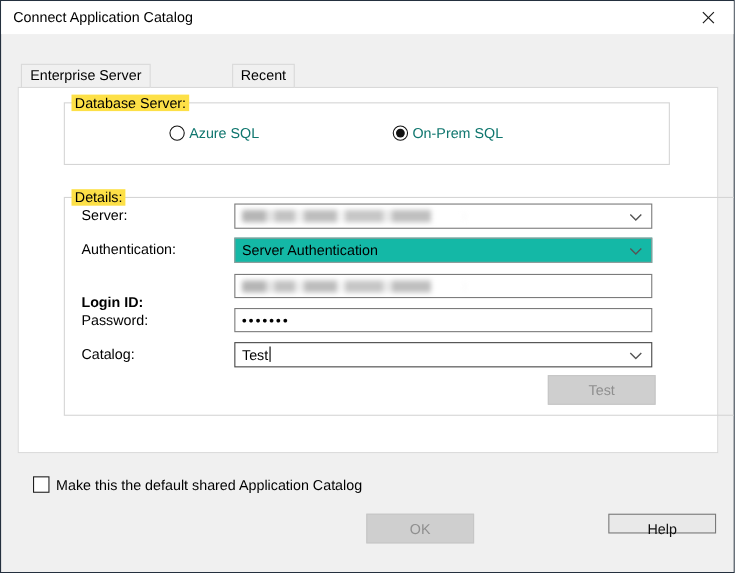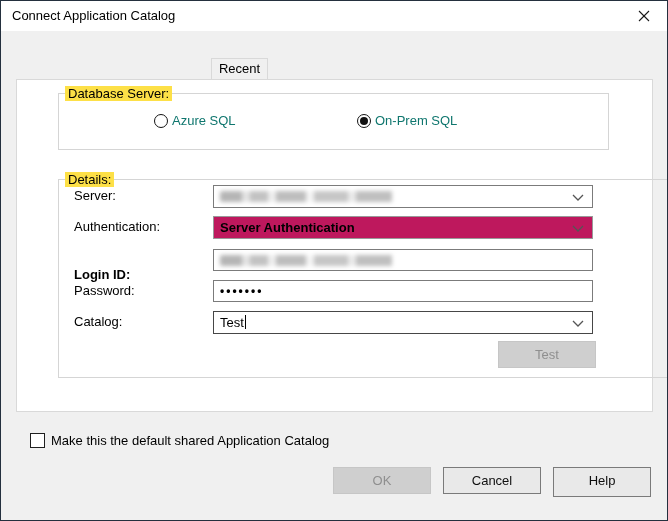--- a/index.html
+++ b/index.html
@@ -30,37 +30,37 @@
   .radio-outer{position:absolute;width:14px;height:14px;box-sizing:border-box;
     border:1px solid #141414;border-radius:50%;background:#fff;z-index:5;}
   .radio-dot{position:absolute;left:2px;top:2px;width:8px;height:8px;border-radius:50%;background:#111;}
   .radio-label{position:absolute;font-size:13px;color:#0f766e;z-index:5;white-space:nowrap;}
   
   .field-label{position:absolute;left:73px;font-size:13px;color:#000;z-index:5;white-space:nowrap;}
   .field{position:absolute;left:212px;width:380px;height:22px;box-sizing:border-box;
     background:#fff;border:1px solid #7b7b7b;z-index:5;font-size:13px;color:#000;}
   .field .val{position:absolute;left:6px;top:2px;line-height:17px;white-space:nowrap;}
   .combo .chev{position:absolute;right:8px;top:8px;}
-  .dropdown-gray{background:#be185d;border-color:#999999;font-weight:bold;}
+  .dropdown-gray{background:#14b8a6;border-color:#999999;}
   .field-focused{border-color:#464646;}
   .caret{display:inline-block;width:1px;height:14px;background:#000;margin-left:1px;vertical-align:-2px;}
   .pw{letter-spacing:2px;font-size:12px;font-weight:bold;top:4px;}
   .redacted{position:absolute;left:6px;top:5px;width:202px;height:11px;border-radius:2px;
     filter:blur(2.2px);
     background:repeating-linear-gradient(90deg,#b5b5b5 0 22px,#e3e3e3 22px 30px,#c2c2c2 30px 48px,
       #eeeeee 48px 56px,#bdbdbd 56px 86px,#f4f4f4 86px 94px,#c6c6c6 94px 128px,#eaeaea 128px 136px,
       #bfbfbf 136px 172px,#ffffff 172px 202px);}
   
   .btn{position:absolute;box-sizing:border-box;font-size:13px;text-align:center;z-index:6;}
   .btn-enabled{background:#e9e9e9;border:1px solid #7a7a7a;color:#0f0f0f;cursor:default;}
   .btn-disabled{background:#cfcfcf;border:1px solid #c6c6c6;color:#8f8f8f;}
   #btn-test{left:497px;top:340px;width:98px;height:27px;line-height:25px;}
   #btn-ok{left:332px;top:466px;width:98px;height:27px;line-height:25px;}
   #btn-cancel{left:442px;top:466px;width:98px;height:27px;line-height:25px;}
-  #btn-help{left:552px;top:466px;width:98px;height:30px;line-height:25px;}
+  #btn-help{left:552px;top:466px;width:98px;height:18px;line-height:25px;}
   
   .checkbox{position:absolute;left:29px;top:432px;width:15px;height:15px;box-sizing:border-box;
     border:1px solid #1f1f1f;background:#fff;z-index:5;}
   .checkbox-label{position:absolute;left:50px;top:432px;font-size:13px;color:#000;z-index:5;white-space:nowrap;}
 </style>
 </head>
 <body>
 
 <div class="dialog">
 
@@ -69,20 +69,21 @@
     <div class="close-btn">
       <svg width="12" height="12" viewBox="0 0 12 12">
         <line x1="1" y1="1" x2="11" y2="11" stroke="#1a1a1a" stroke-width="1.1"></line>
         <line x1="11" y1="1" x2="1" y2="11" stroke="#1a1a1a" stroke-width="1.1"></line>
       </svg>
     </div>
   </div>
 
   <div class="tab-page"></div>
 
+  <div class="tab tab-inactive" id="tab-enterprise">Enterprise Server</div>
   <div class="tab tab-inactive" id="tab-recent">Recent</div>
 
   <div class="groupbox" id="group-dbserver">
     <span class="legend">Database Server:</span>
   </div>
   <div class="radio-outer" style="left:153px;top:113px;"></div>
   <span class="radio-label" style="left:171px;top:112px;">Azure SQL</span>
   <div class="radio-outer" style="left:356px;top:113px;">
     <span class="radio-dot"></span>
   </div>
@@ -125,16 +126,15 @@
       <polyline points="1,1 6,6 11,1" fill="none" stroke="#555" stroke-width="1.3"></polyline>
     </svg>
   </div>
 
   <div class="btn btn-disabled" id="btn-test">Test</div>
 
   <div class="checkbox"></div>
   <span class="checkbox-label">Make this the default shared Application Catalog</span>
 
   <div class="btn btn-disabled" id="btn-ok">OK</div>
-  <div class="btn btn-enabled" id="btn-cancel">Cancel</div>
   <div class="btn btn-enabled" id="btn-help">Help</div>
 
 </div>
 
 </body></html>

